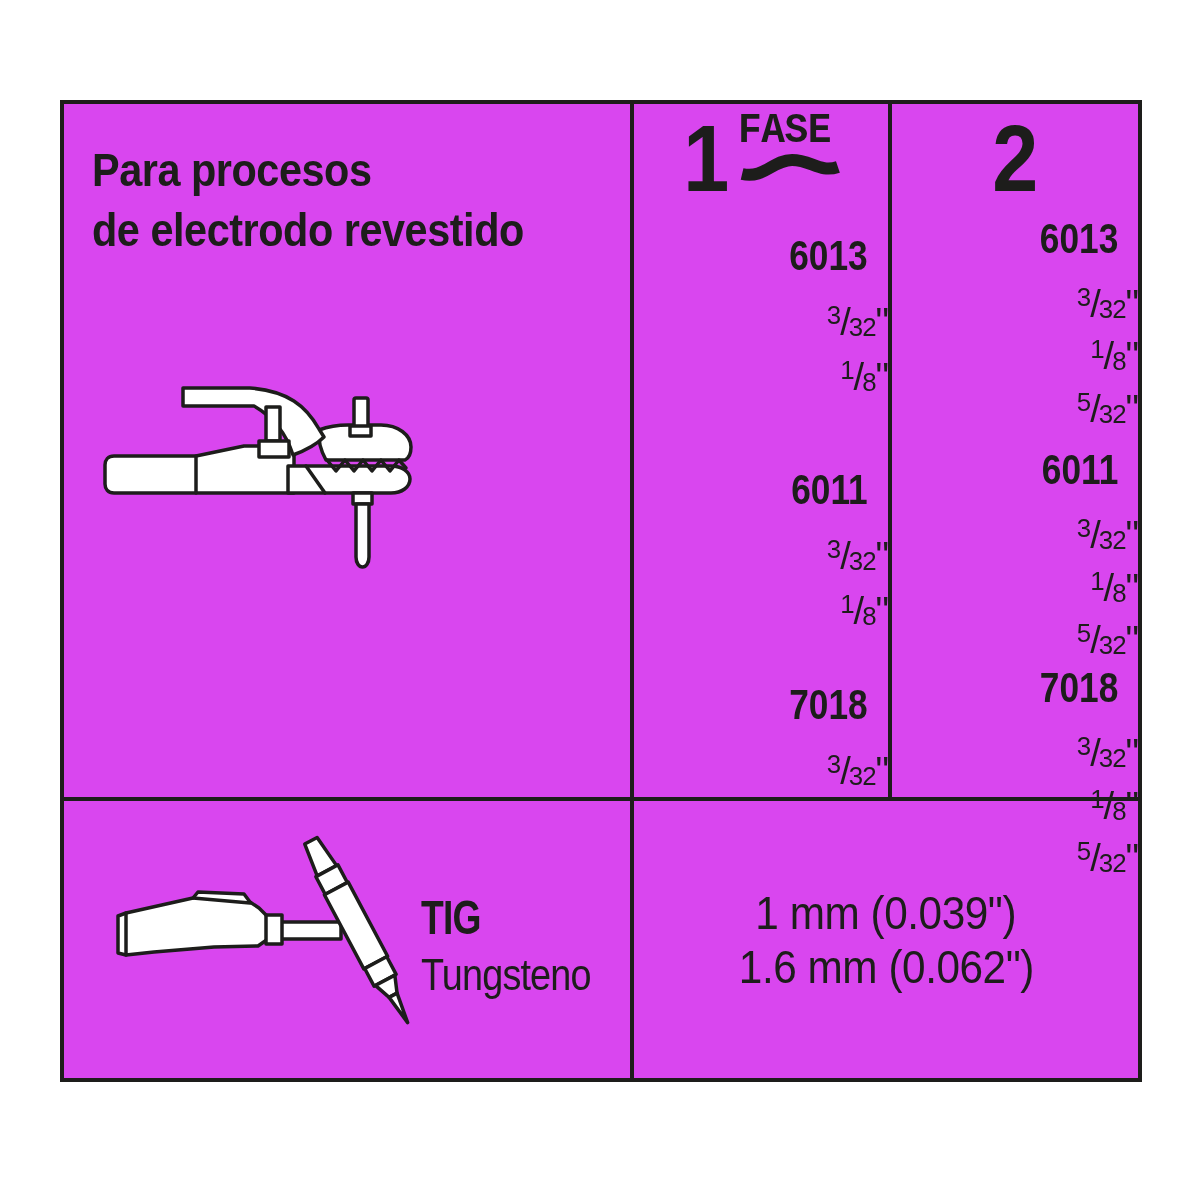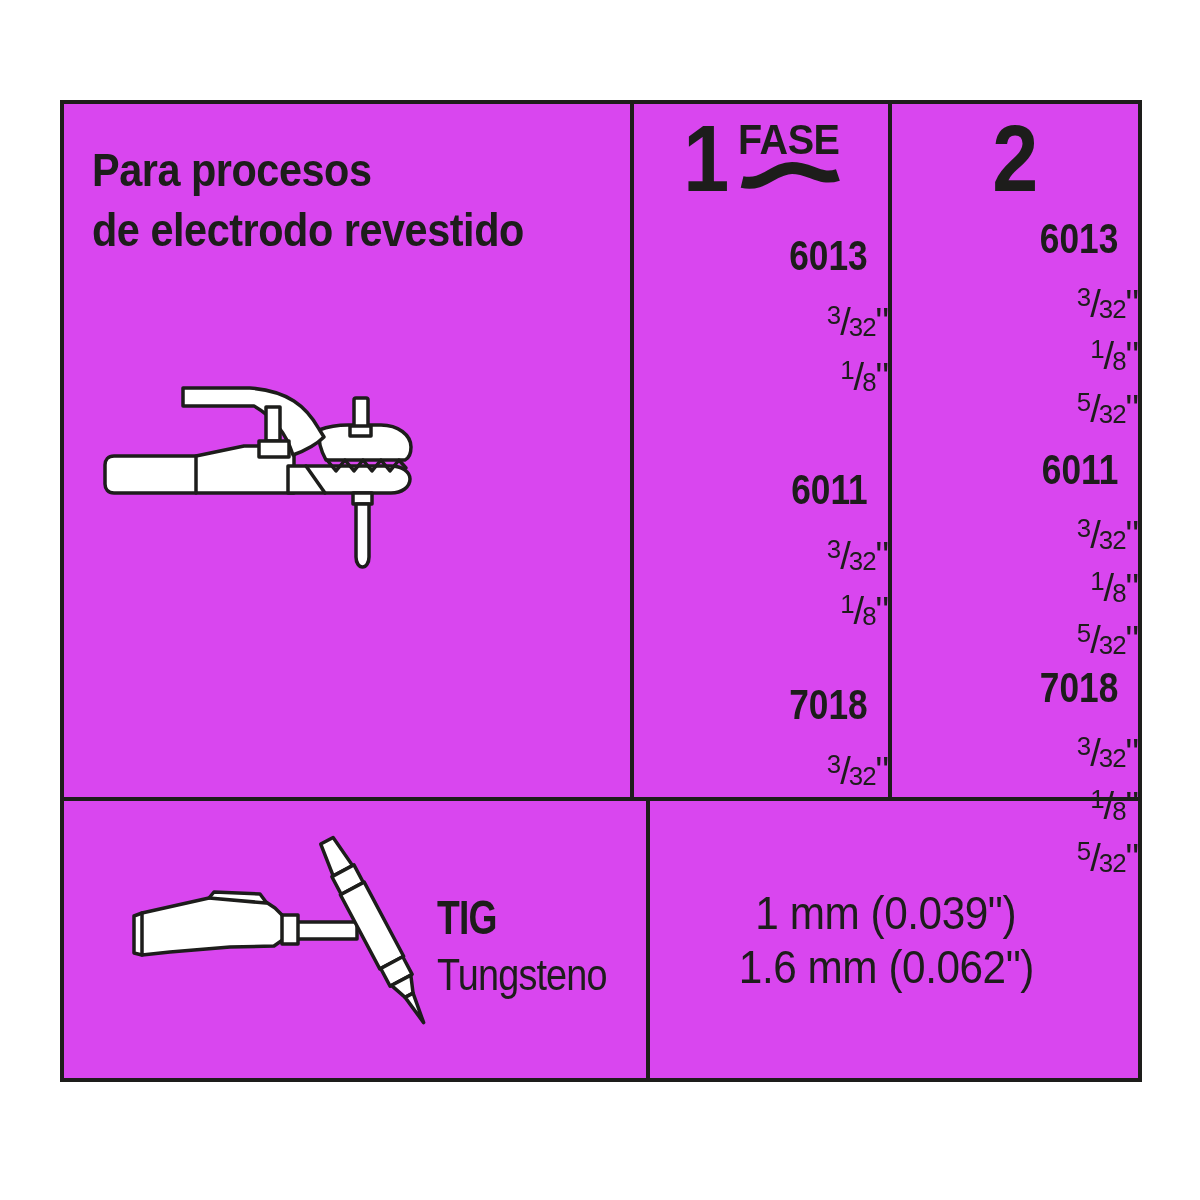--- a/index.html
+++ b/index.html
@@ -16,21 +16,21 @@
     background:#d946ef;
   }
   .cell { position:absolute; box-sizing:border-box; }
   .cell-title { left:0; top:0; width:570px; height:697px;
     border-right:4px solid #1d1d1b; border-bottom:4px solid #1d1d1b; }
   .cell-p1 { left:570px; top:0; width:258px; height:697px;
     border-right:4px solid #1d1d1b; border-bottom:4px solid #1d1d1b; }
   .cell-p2 { left:828px; top:0; width:246px; height:697px;
     border-bottom:4px solid #1d1d1b; }
   .cell-tig { left:0; top:697px; width:570px; height:277px;
-    border-right:4px solid #1d1d1b;margin-left:16px; }
+    border-right:4px solid #1d1d1b; }
   .cell-mm { left:570px; top:697px; width:504px; height:277px;
     display:flex; flex-direction:column; justify-content:center; align-items:center; }
 
   .title {
     position:absolute; left:28px; top:36px;
     font-size:46px; line-height:60px; font-weight:bold;
     letter-spacing:-0.5px; white-space:nowrap;
     transform:scaleX(0.90); transform-origin:left top;
   }
 
@@ -47,21 +47,21 @@
   .proc-name {
     font-size:45px; line-height:52px; letter-spacing:-1px;
     transform:scaleX(0.84); transform-origin:left top;
   }
 
   .phase-header { display:flex; justify-content:center; gap:5px; margin-top:10px; height:93px; }
   .phase-num {
     font-size:94px; font-weight:bold; line-height:90px;
     transform:scaleX(0.88); transform-origin:center top;
   }
-  .phase-right { display:flex; flex-direction:column; align-items:flex-start; margin-top:8px; }
+  .phase-right { display:flex; flex-direction:column; align-items:flex-start; margin-top:0;font-family:Liberation Mono, monospace; }
   .cell-p1 .phase-right { width:104px; }
   .cell-p2 .phase-right { width:94px; }
   .phase-label {
     font-size:43px; font-weight:bold; line-height:34px; letter-spacing:-0.5px;
     transform-origin:left bottom; white-space:nowrap;
   }
   .cell-p1 .phase-label { transform:scaleX(0.92); }
   .cell-p2 .phase-label { transform:scaleX(0.66); }
   .wave { margin-top:5px; width:100%; display:block; }
 

